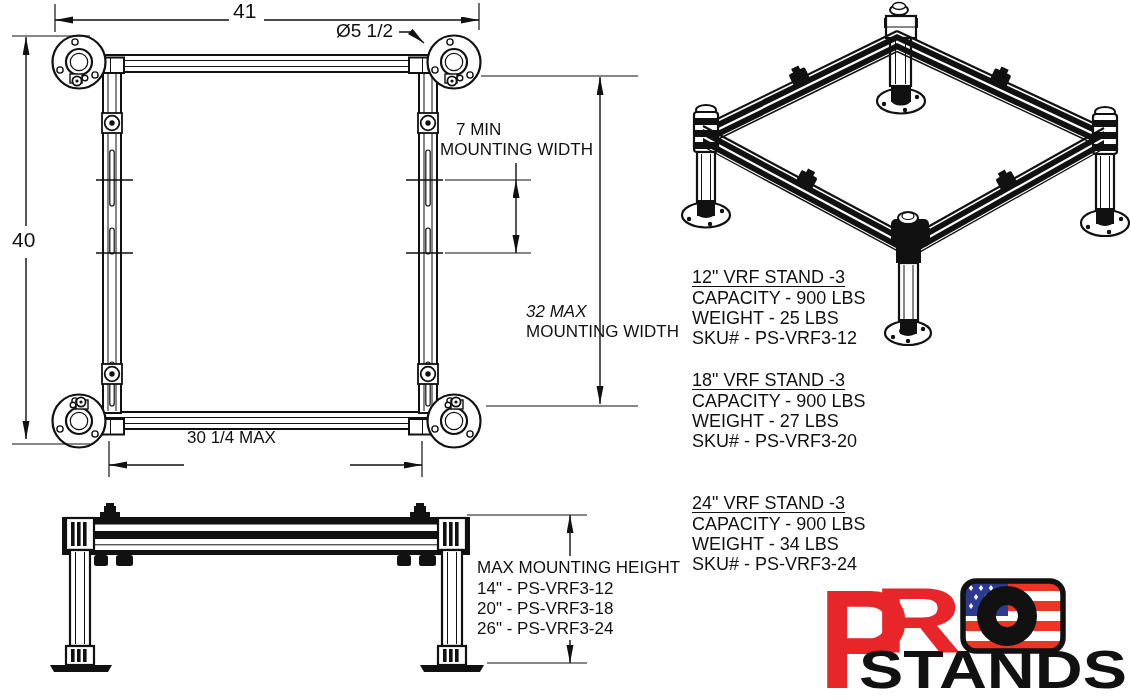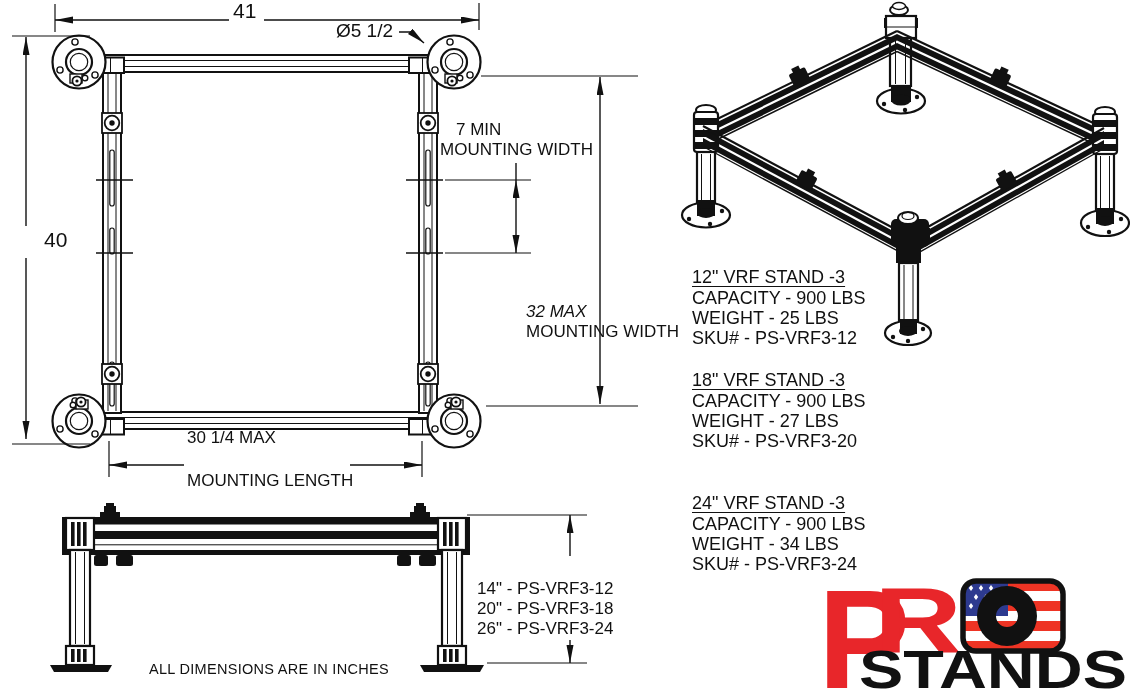--- a/index.html
+++ b/index.html
@@ -319,37 +319,36 @@
         </g>
       </g>
       <rect x="963" y="581" width="100" height="70" rx="13" fill="none" stroke="#111" stroke-width="5.5"></rect>
       <path fill-rule="evenodd" fill="#111" d="M977,616a30,30 0 1,0 60,0a30,30 0 1,0 -60,0ZM996,616a11,11 0 1,0 22,0a11,11 0 1,0 -22,0Z"></path>
     </g>
     <text x="859" y="688" font-family="Liberation Sans, sans-serif" font-weight="bold" font-size="54" fill="#111" textLength="268" lengthAdjust="spacingAndGlyphs">STANDS</text>
   </g>
 </svg>
 
 <div class="t num" style="left:229px;top:0;">41</div>
-<div class="t num" style="left:8px;top:229px;margin-left:32px;">40</div>
+<div class="t num" style="left:8px;top:229px;">40</div>
 <div class="t dia" style="left:336px;top:21px;">Ø5 1/2</div>
 
 <div class="t dim" style="left:440px;top:120px;margin-left:16px;">7 MIN</div>
 <div class="t dim" style="left:440px;top:140px;">MOUNTING WIDTH</div>
 
 <div class="t dim" style="left:526px;top:302px;font-style:italic;">32 MAX</div>
 <div class="t dim" style="left:526px;top:322px;">MOUNTING WIDTH</div>
 
 <div class="t dim" style="left:187px;top:428px;">30 1/4 MAX</div>
-<div class="t dim" style="left:187px;top:471px;">MOUNTING LENGTH</div>
-
+
+<div class="t dim" style="left:477px;top:558px;">MAX MOUNTING HEIGHT</div>
 <div class="t dim" style="left:477px;top:579px;">14" - PS-VRF3-12</div>
 <div class="t dim" style="left:477px;top:599px;">20" - PS-VRF3-18</div>
 <div class="t dim" style="left:477px;top:619px;">26" - PS-VRF3-24</div>
 
-<div class="t note" style="left:149px;top:661px;">ALL DIMENSIONS ARE IN INCHES</div>
 
 <div>
   <div class="t spec spec-title" style="left:692px;top:267px;">12" VRF STAND -3</div>
   <div class="t spec" style="left:692px;top:288px;">CAPACITY - 900 LBS</div>
   <div class="t spec" style="left:692px;top:308px;">WEIGHT - 25 LBS</div>
   <div class="t spec" style="left:692px;top:328px;">SKU# - PS-VRF3-12</div>
 </div>
 
 <div>
   <div class="t spec spec-title" style="left:692px;top:370px;">18" VRF STAND -3</div>

